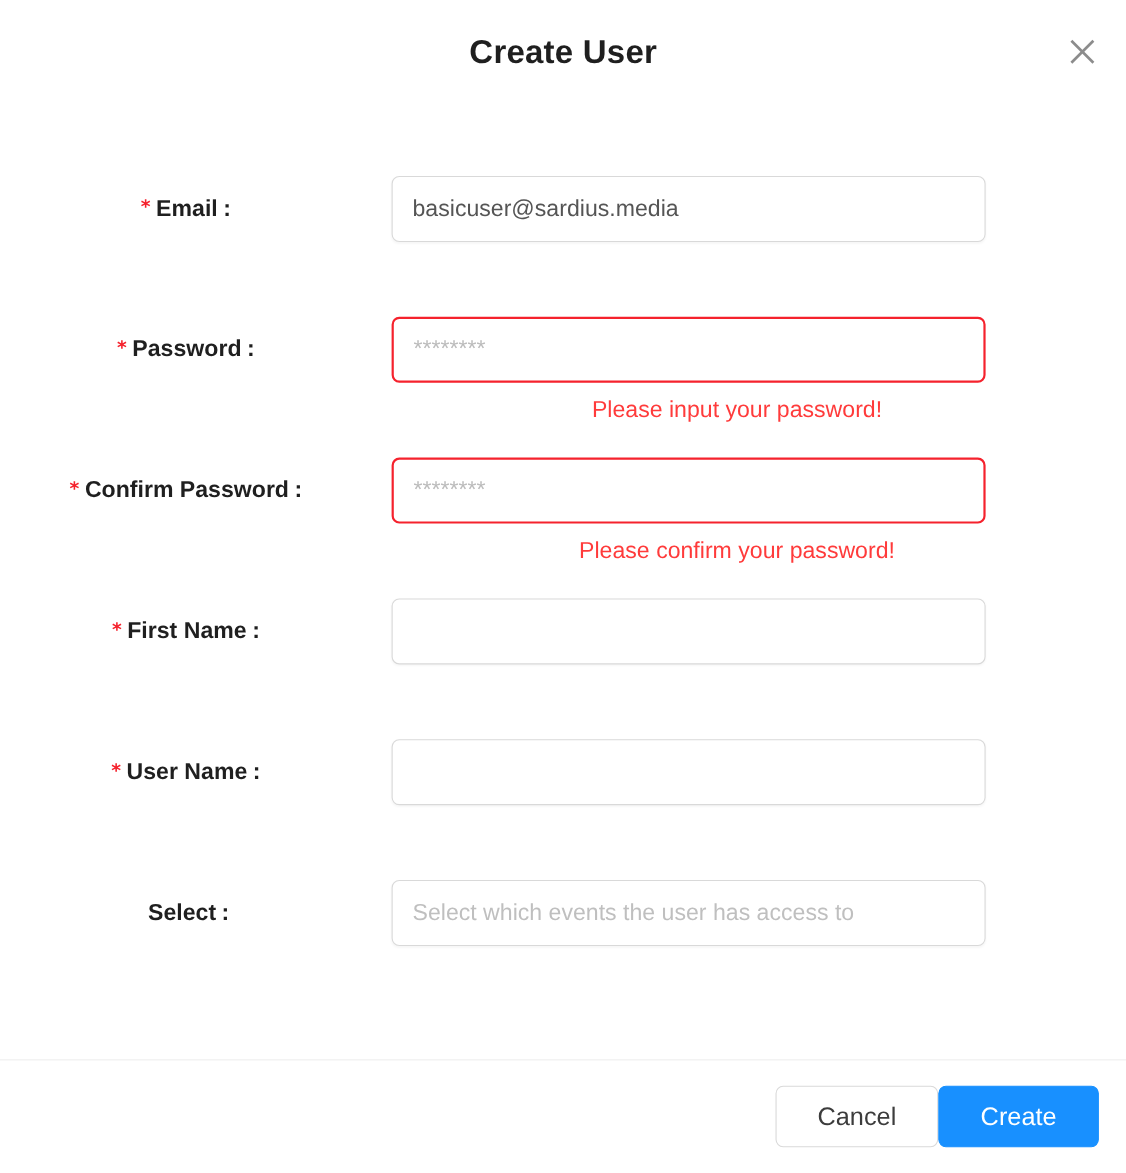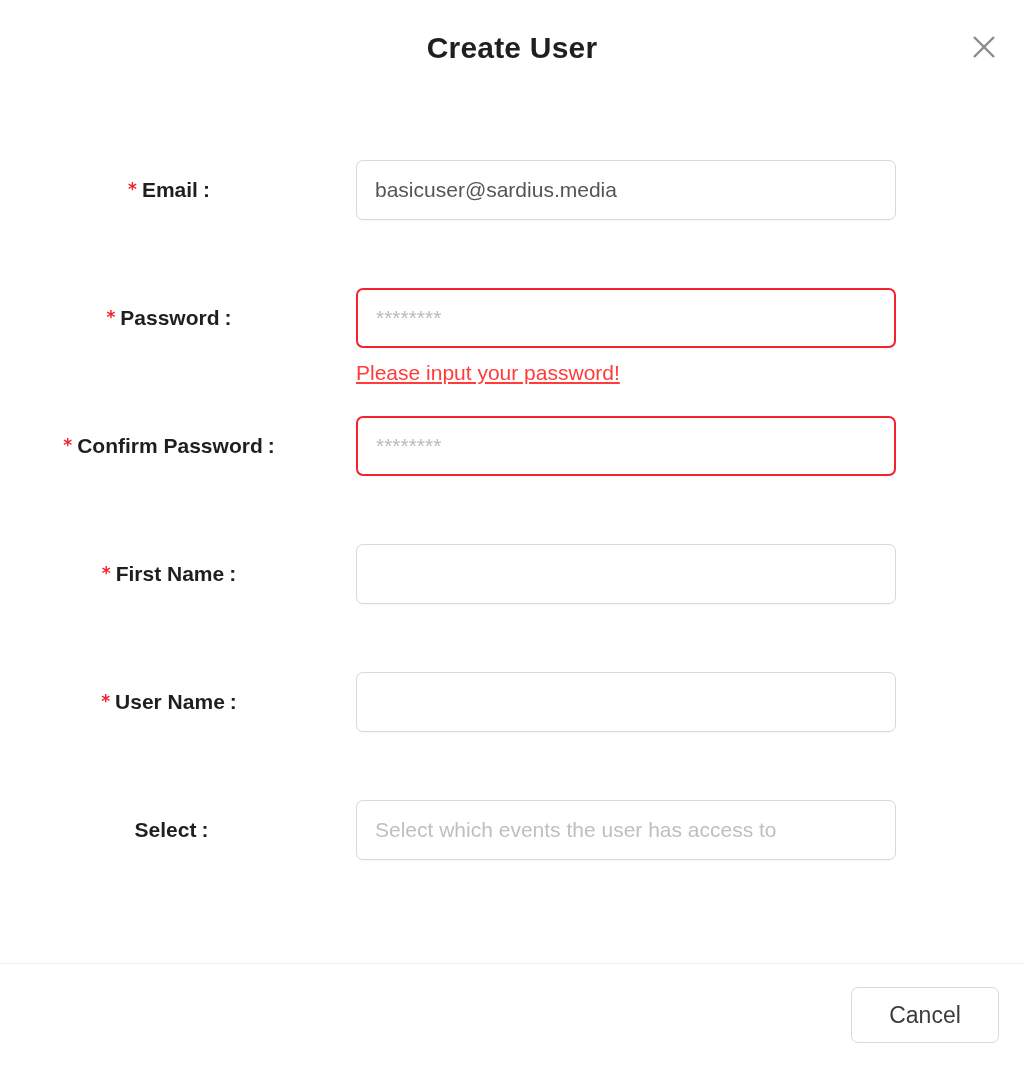--- a/index.html
+++ b/index.html
@@ -125,26 +125,26 @@
   }
   .input-box.error {
     border: 2px solid #f5222d;
     box-shadow: none;
   }
   .input-box.error::placeholder {
     color: #bbbbbb;
   }
   .error-text {
     width: 628px;
+    text-align: center;
     color: #ff3b3b;
     font-size: 21px;
     line-height: 1;
     margin-top: 14px;
     white-space: nowrap;
-    text-decoration: underline;
   }
 
   
   .modal-footer {
     position: absolute;
     left: 0;
     bottom: 0;
     width: 1024px;
     height: 103px;
     border-top: 1px solid #eeeeee;
@@ -214,20 +214,21 @@
         <div class="error-text">Please input your password!</div>
       </div>
     </div>
 
     <div class="form-row" style="top:320px;">
       <div class="label-col">
         <span class="req-star">*</span><span>Confirm Password</span><span class="label-colon">:</span>
       </div>
       <div class="field-col">
         <input class="input-box error" type="text" placeholder="********" style="">
+        <div class="error-text">Please confirm your password!</div>
       </div>
     </div>
 
     <div class="form-row" style="top:448px;">
       <div class="label-col">
         <span class="req-star">*</span><span>First Name</span><span class="label-colon">:</span>
       </div>
       <div class="field-col">
         <input class="input-box" type="text" value="" style="">
       </div>
@@ -248,15 +249,16 @@
       </div>
       <div class="field-col">
         <input class="input-box" type="text" placeholder="Select which events the user has access to" style="">
       </div>
     </div>
 
   </div>
 
   <div class="modal-footer">
     <button class="btn btn-cancel">Cancel</button>
+    <button class="btn btn-create">Create</button>
   </div>
 
 </div>
 
 </body></html>

